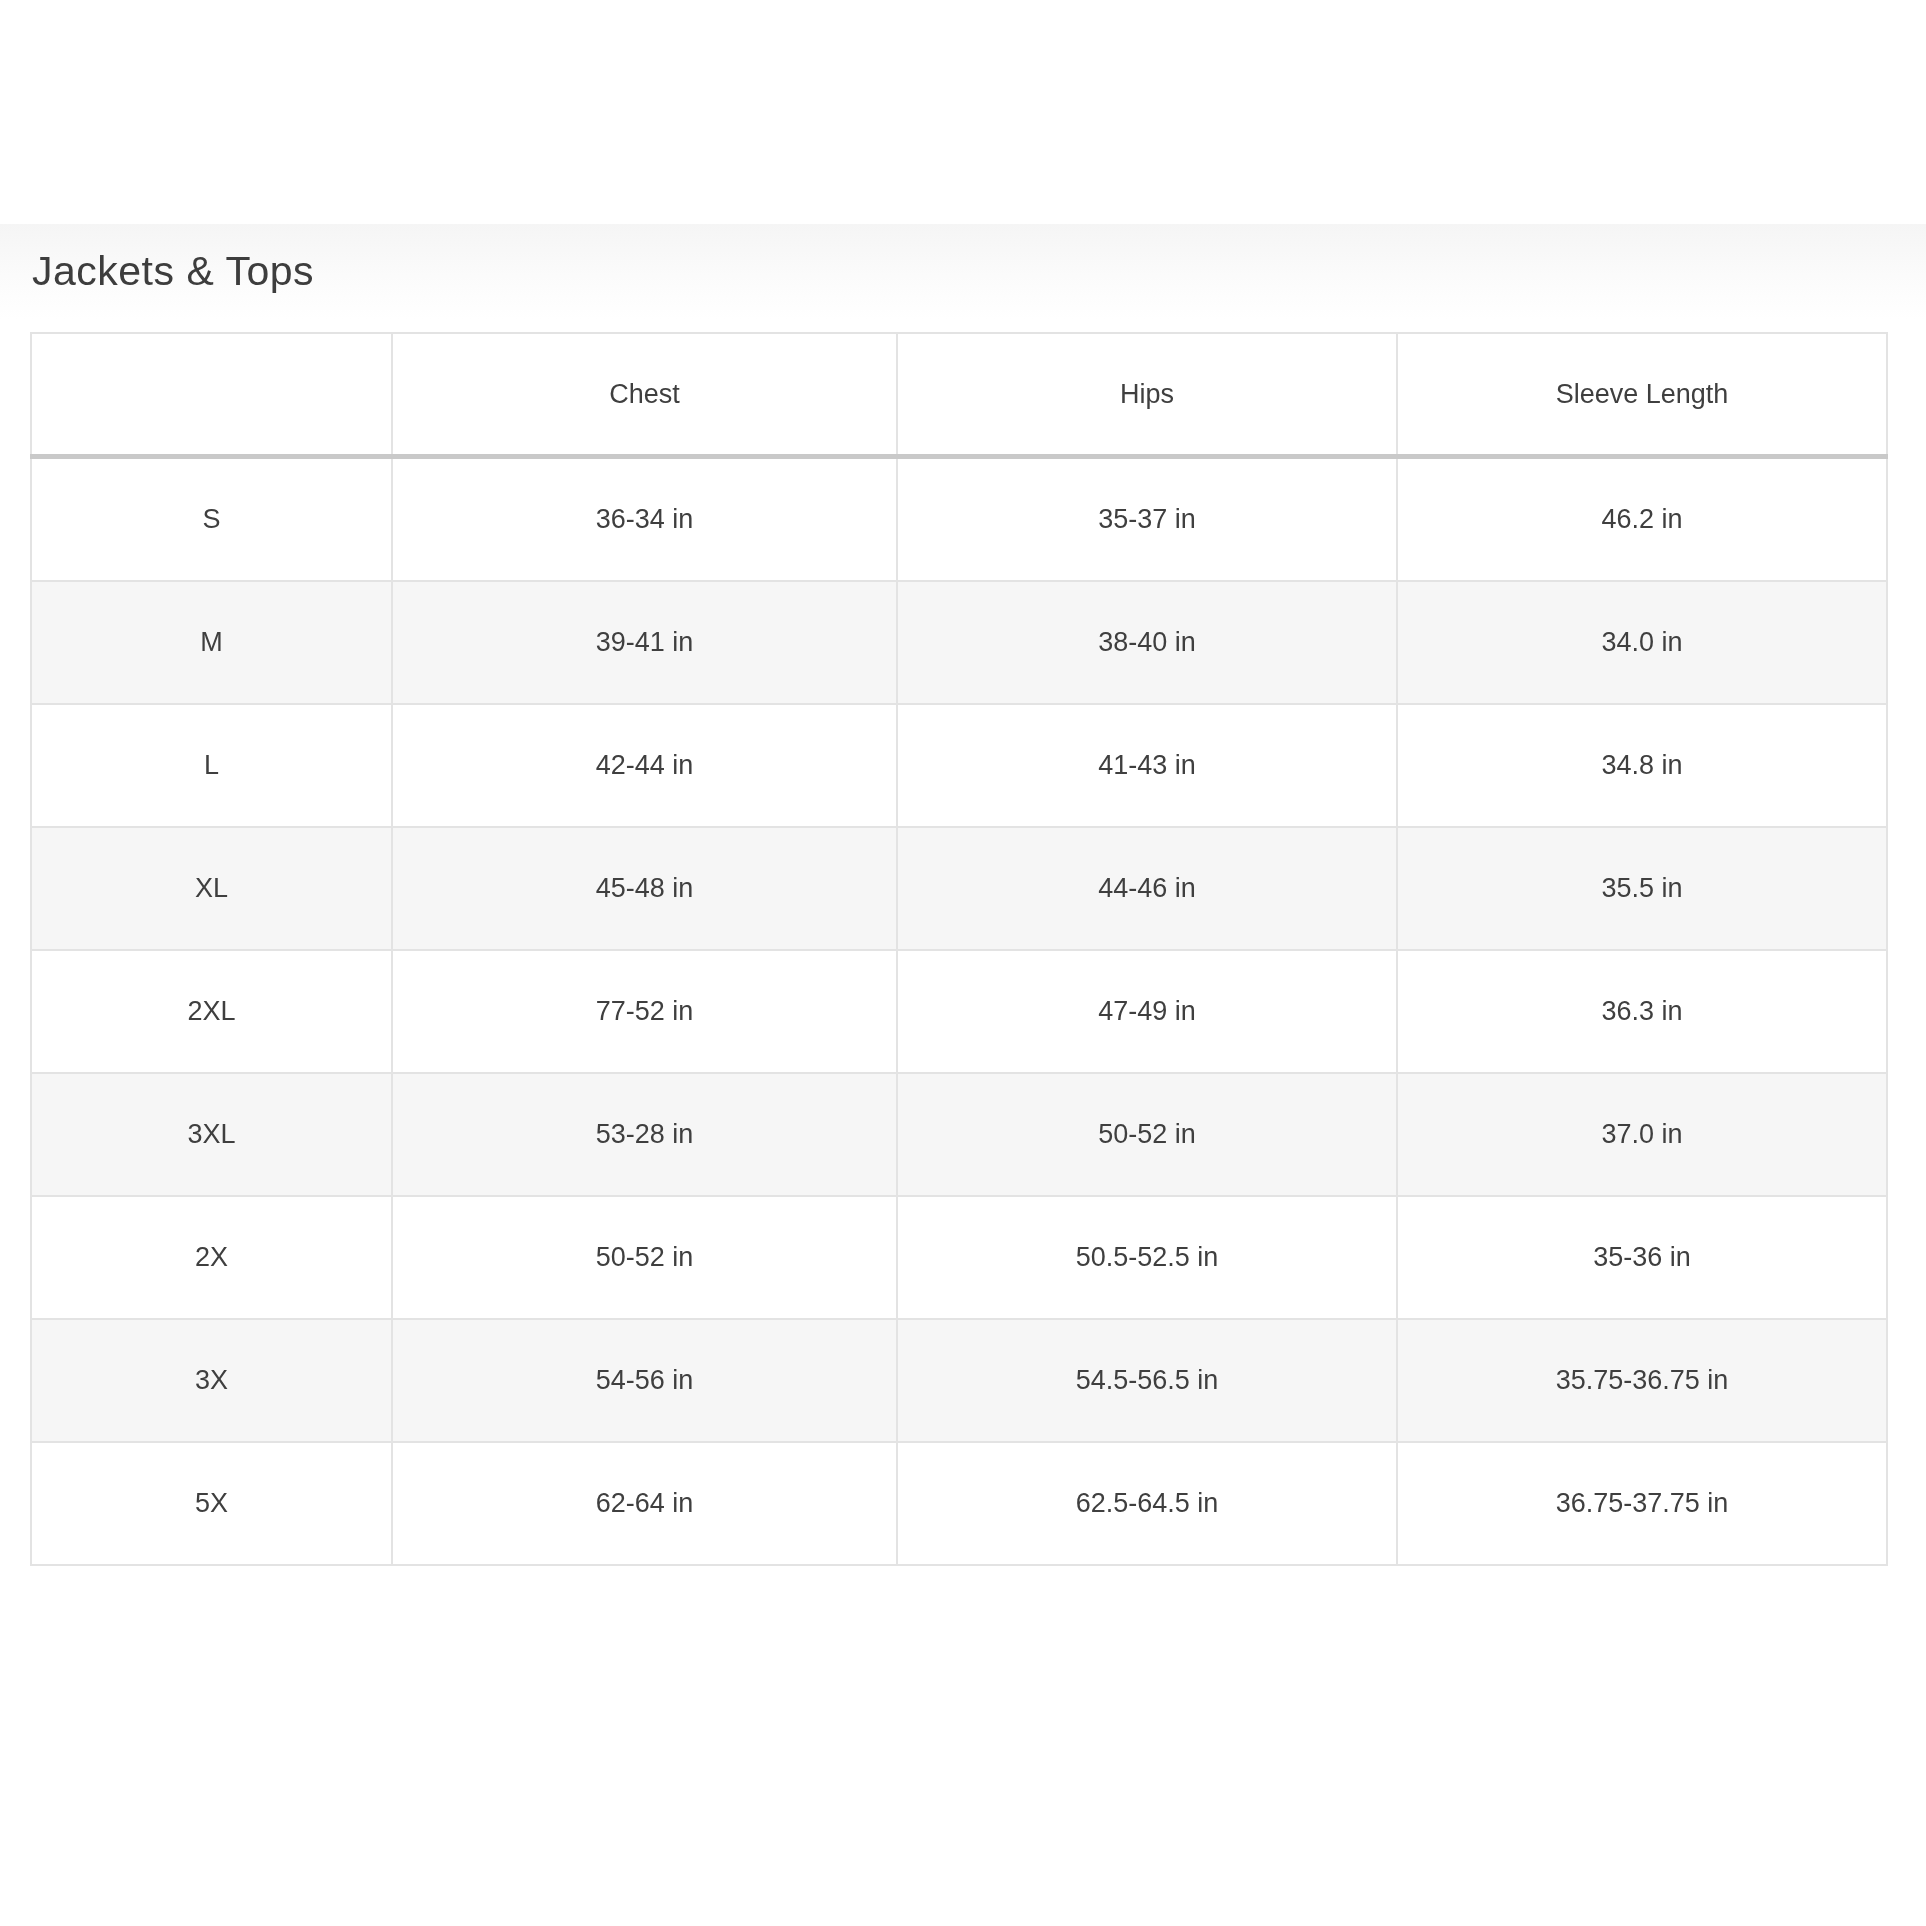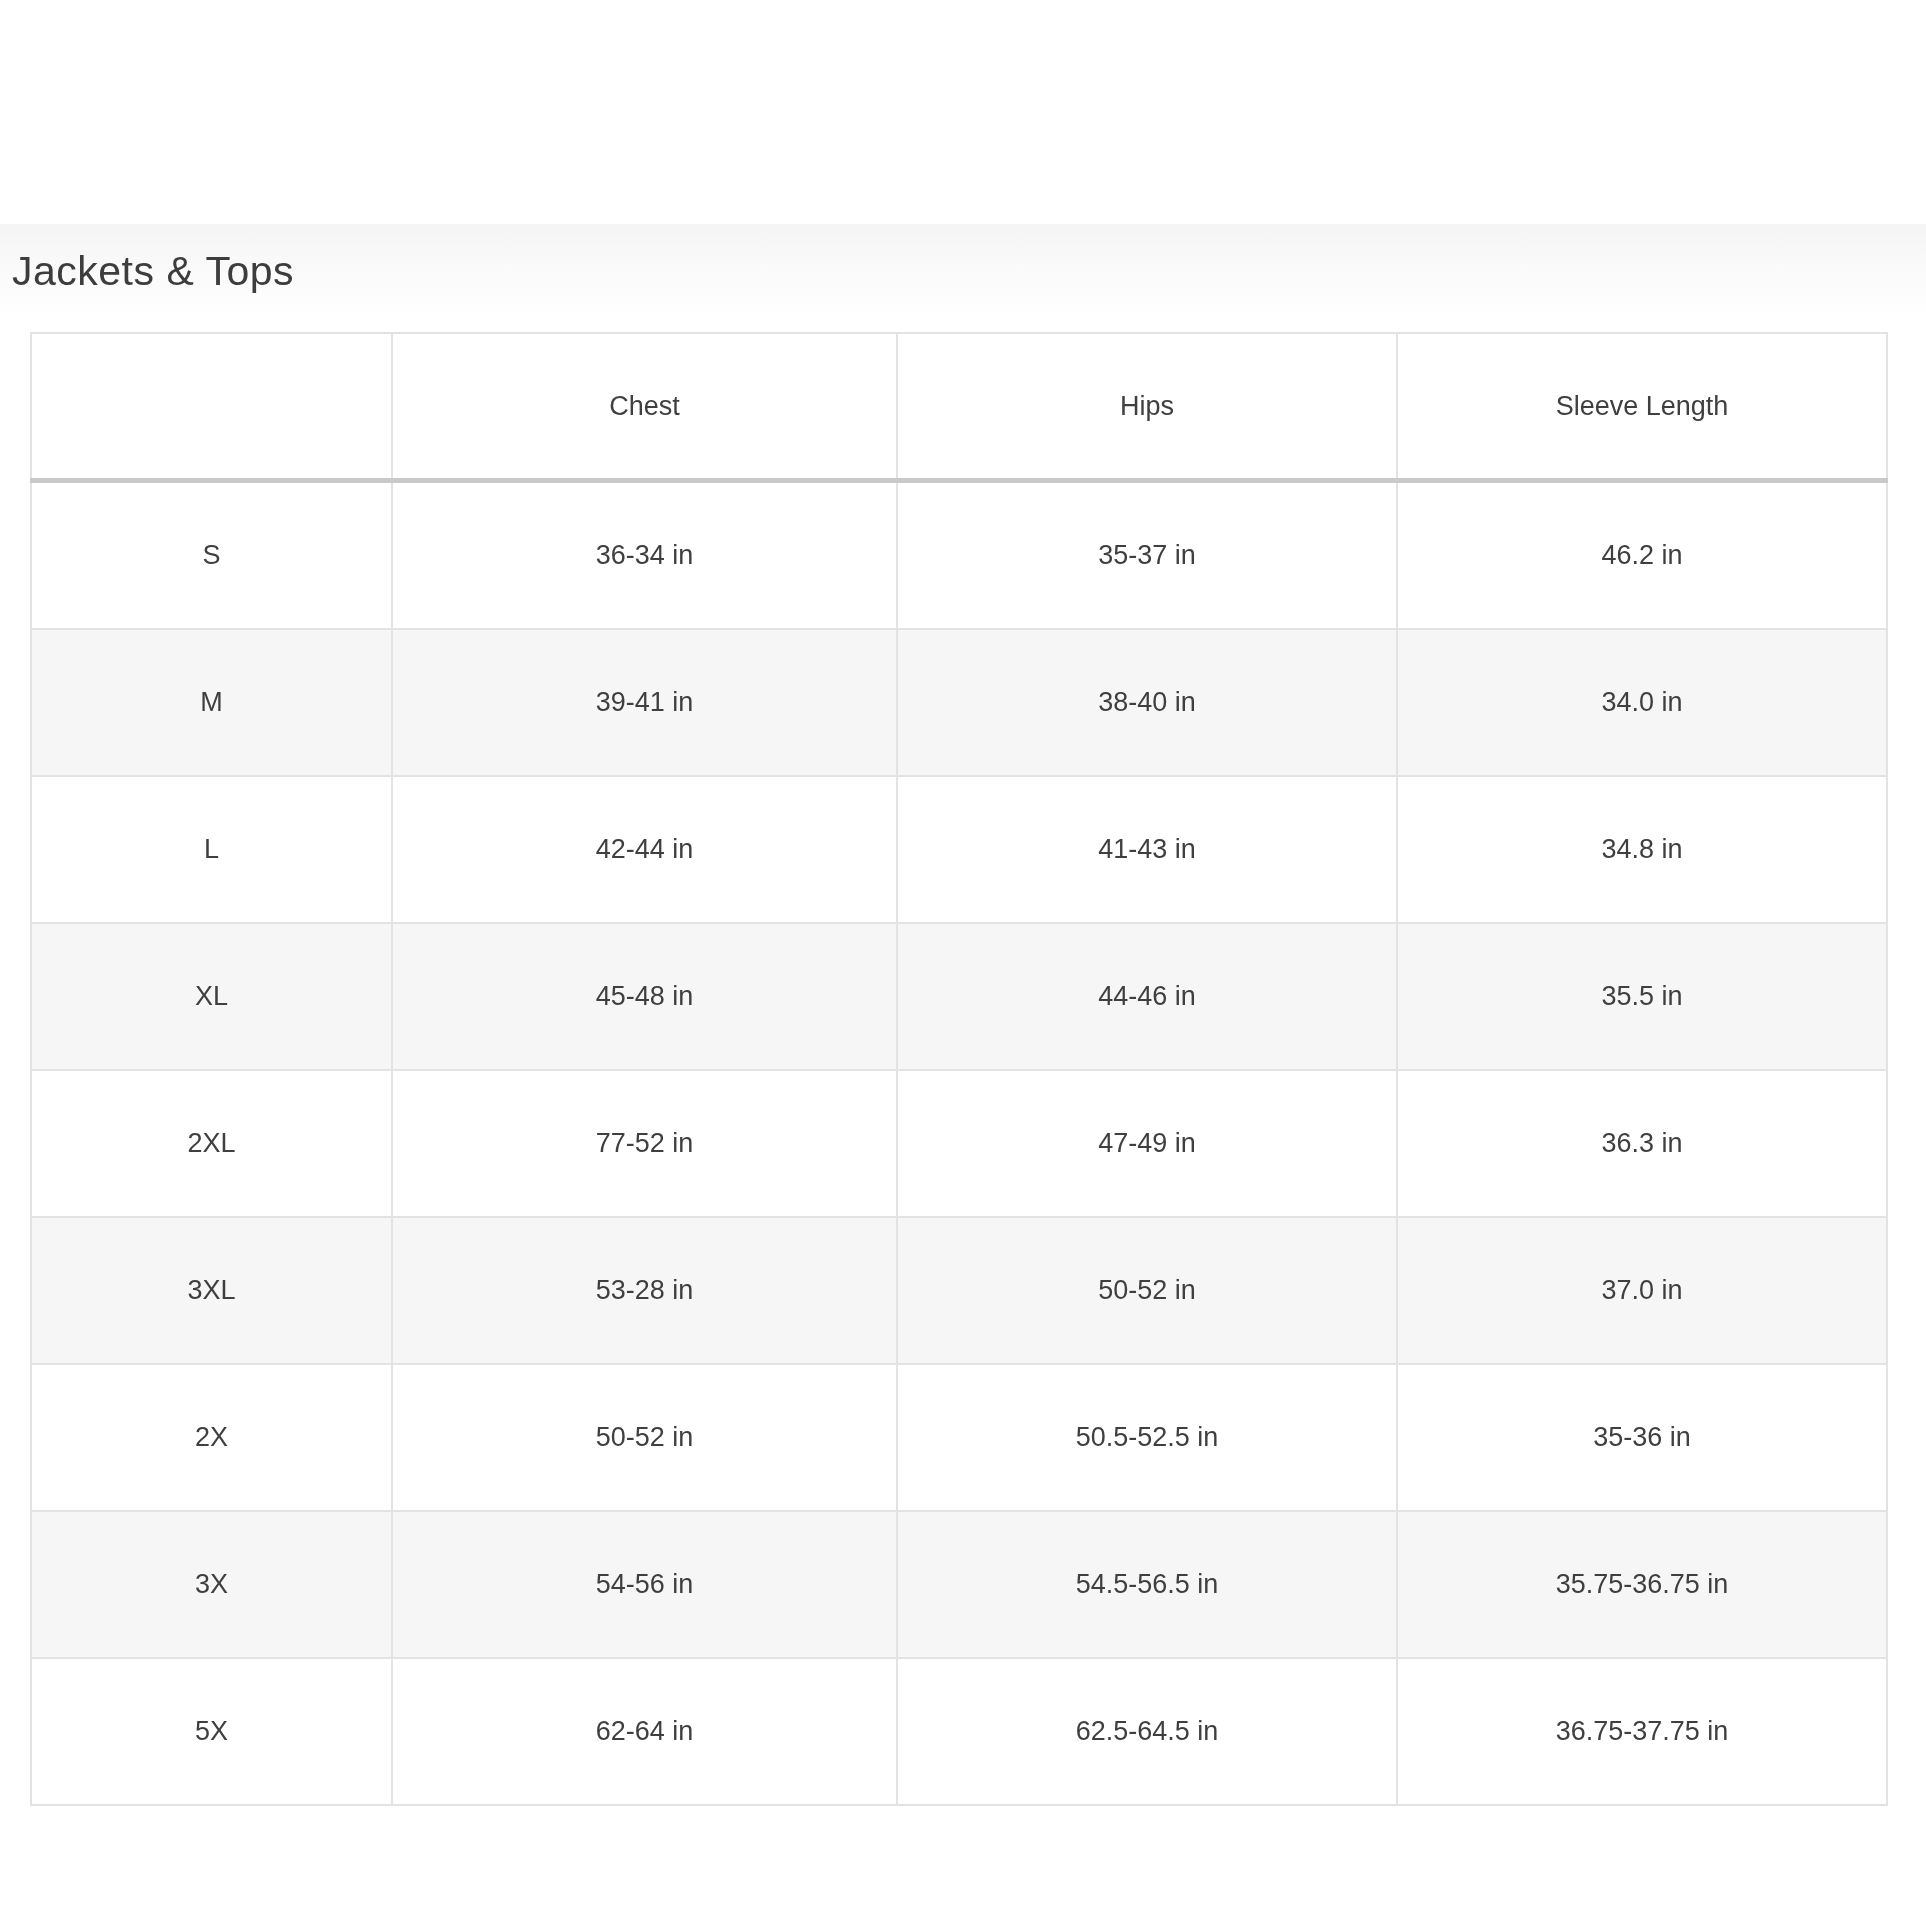--- a/index.html
+++ b/index.html
@@ -19,21 +19,21 @@
     position: absolute;
     left: 0;
     top: 224px;
     width: 1927px;
     height: 95px;
     background: linear-gradient(180deg, #f5f5f5 0%, #fbfbfb 55%, #ffffff 100%);
     display: flex;
     align-items: center;
   }
   .page-title {
-    padding-left: 12px;
+    padding-left: 32px;
     font-size: 41px;
     font-weight: 400;
     color: #3d3d3d;
     letter-spacing: 0.5px;
   }
   table.size-table {
     position: absolute;
     left: 30px;
     top: 332px;
     width: 1856px;
@@ -44,21 +44,21 @@
   .size-table col.c1 { width: 505px; }
   .size-table col.c2 { width: 500px; }
   .size-table col.c3 { width: 490px; }
   .size-table th, .size-table td {
     border: 2px solid #e3e3e3;
     text-align: center;
     vertical-align: middle;
     font-size: 27px;
     font-weight: 400;
     color: #3f3f3f;
-    padding: 12px;
+    padding: 0;
   }
   .size-table thead th {
     height: 120px;
     border-bottom: 5px solid #c9c9c9;
     background: #ffffff;
   }
   .size-table tbody td {
     height: 121px;
     background: #ffffff;
   }

